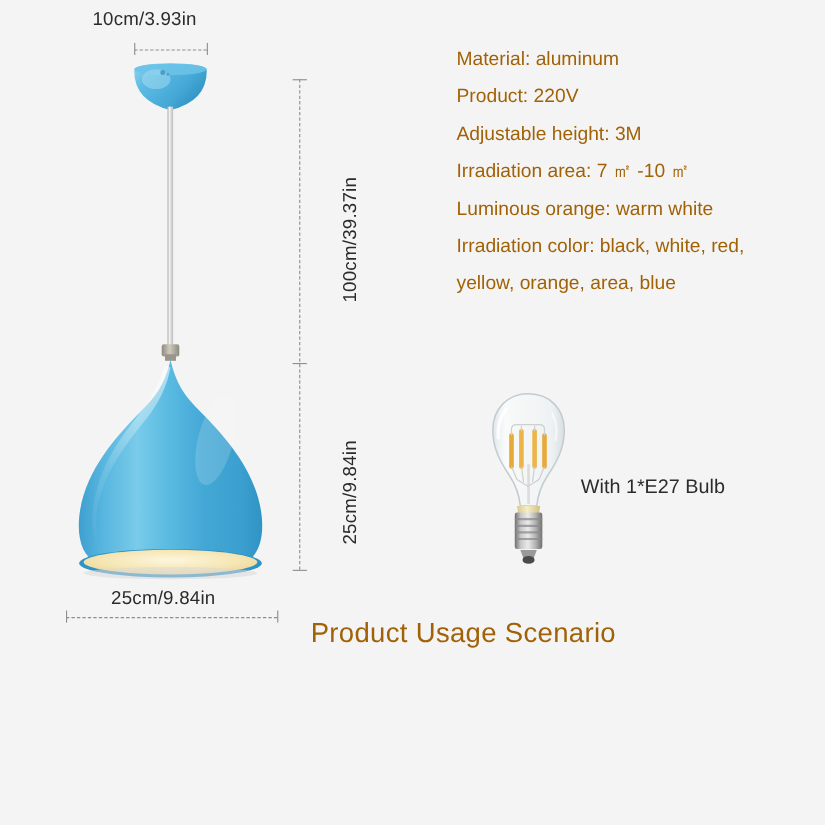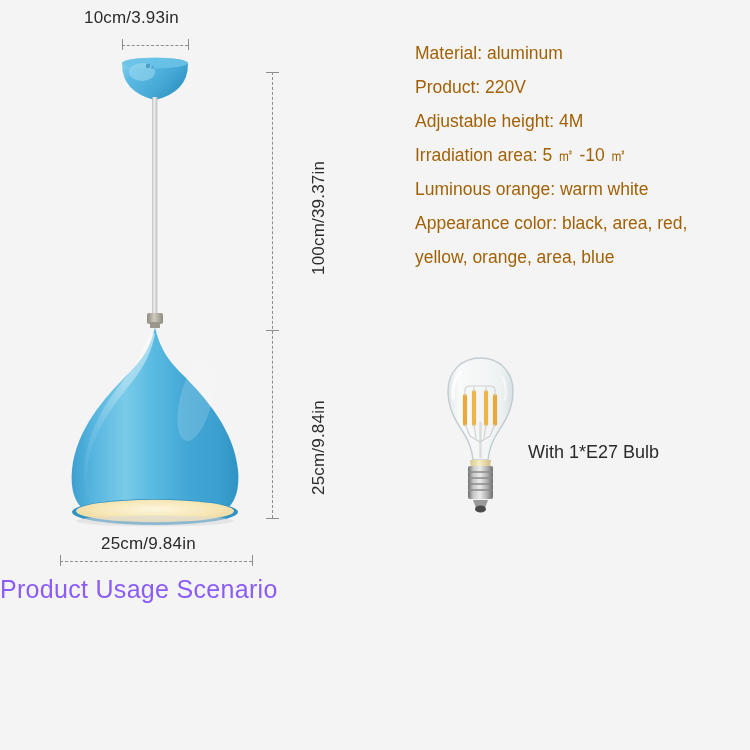--- a/index.html
+++ b/index.html
@@ -72,31 +72,31 @@
     color: #a16207;
     font-size: 17.5px;
     line-height: 34px;
     white-space: nowrap;
   }
 
   
   #scenario-title {
     position: absolute;
     left: 0;
-    top: 575px;
+    top: 562px;
     width: 560px;
-    text-align: left;
+    text-align: right;
     font-size: 25px;
-    color: #8b5cf6;
+    color: #a16207;
     letter-spacing: .3px;
   }
   #bulb-caption {
     position: absolute;
     left: 528px;
-    top: 442px;
+    top: 432px;
     font-size: 18px;
     color: #2b2b2b;
     white-space: nowrap;
     text-align: right;
   }
 
   
   #lamp-figure { position: absolute; left: 0; top: 0; width: 330px; height: 560px; }
   #bulb-figure { position: absolute; left: 418px; top: 350px; width: 125px; height: 180px; }
 </style>
@@ -204,24 +204,24 @@
   <div class="dim-label-vert" style="left:309px; top:495px;">25cm/9.84in</div>
 
   <div class="dim-label" style="left:101px; top:534px;">25cm/9.84in</div>
   <div class="dash-h" style="left:60px; top:561px; width:192px;"></div>
   <div class="cap-v" style="left:60px; top:555px;"></div>
   <div class="cap-v" style="left:252px; top:555px;"></div>
 
   <div id="spec-list">
     <div class="spec-line">Material: aluminum</div>
     <div class="spec-line">Product: 220V</div>
-    <div class="spec-line">Adjustable height: 4M</div>
-    <div class="spec-line">Irradiation area: 5 ㎡ -10 ㎡</div>
+    <div class="spec-line">Adjustable height: 3M</div>
+    <div class="spec-line">Irradiation area: 7 ㎡ -10 ㎡</div>
     <div class="spec-line">Luminous orange: warm white</div>
-    <div class="spec-line">Appearance color: black, area, red,</div>
+    <div class="spec-line">Irradiation color: black, white, red,</div>
     <div class="spec-line">yellow, orange, area, blue</div>
   </div>
 
   <div id="bulb-figure">
     <svg width="125" height="180" viewBox="0 0 125 180">
       <defs>
         <linearGradient id="glassGrad" x1="0" y1="0" x2="1" y2="0">
           <stop offset="0%" stop-color="#dfe6e9" stop-opacity="0.95"></stop>
           <stop offset="18%" stop-color="#fbfdfd" stop-opacity="0.75"></stop>
           <stop offset="50%" stop-color="#f4f8f9" stop-opacity="0.45"></stop>

